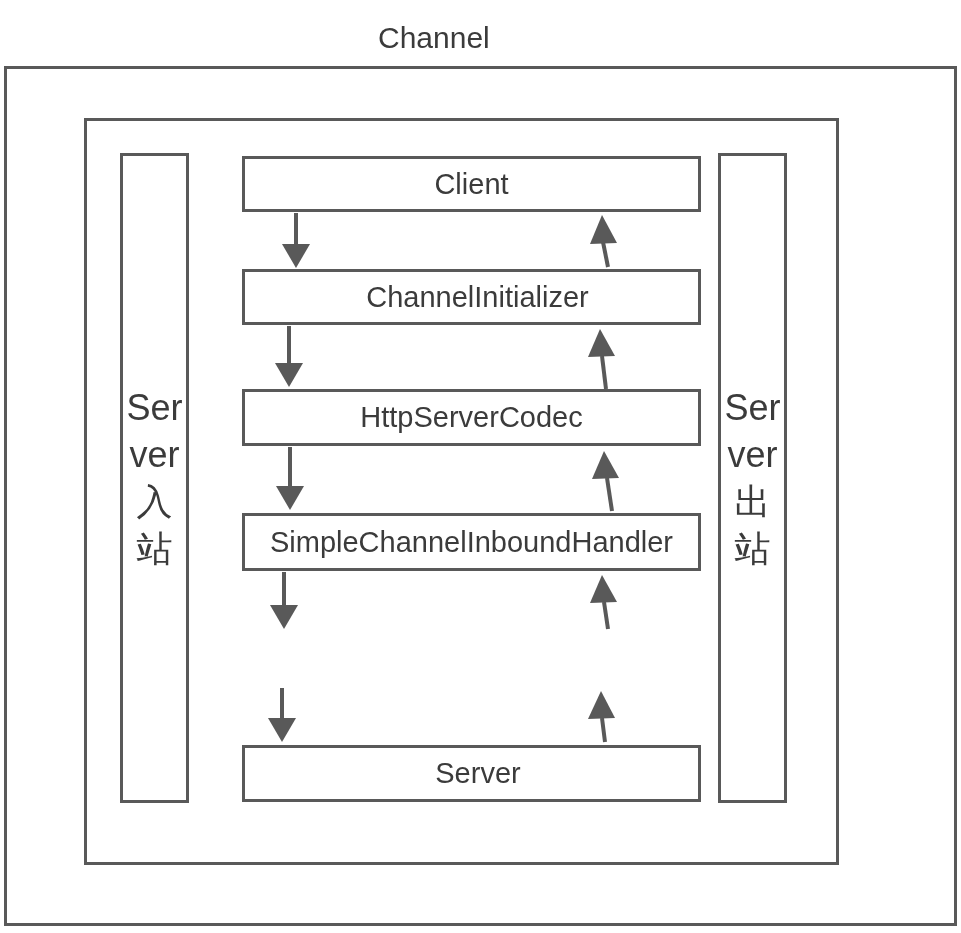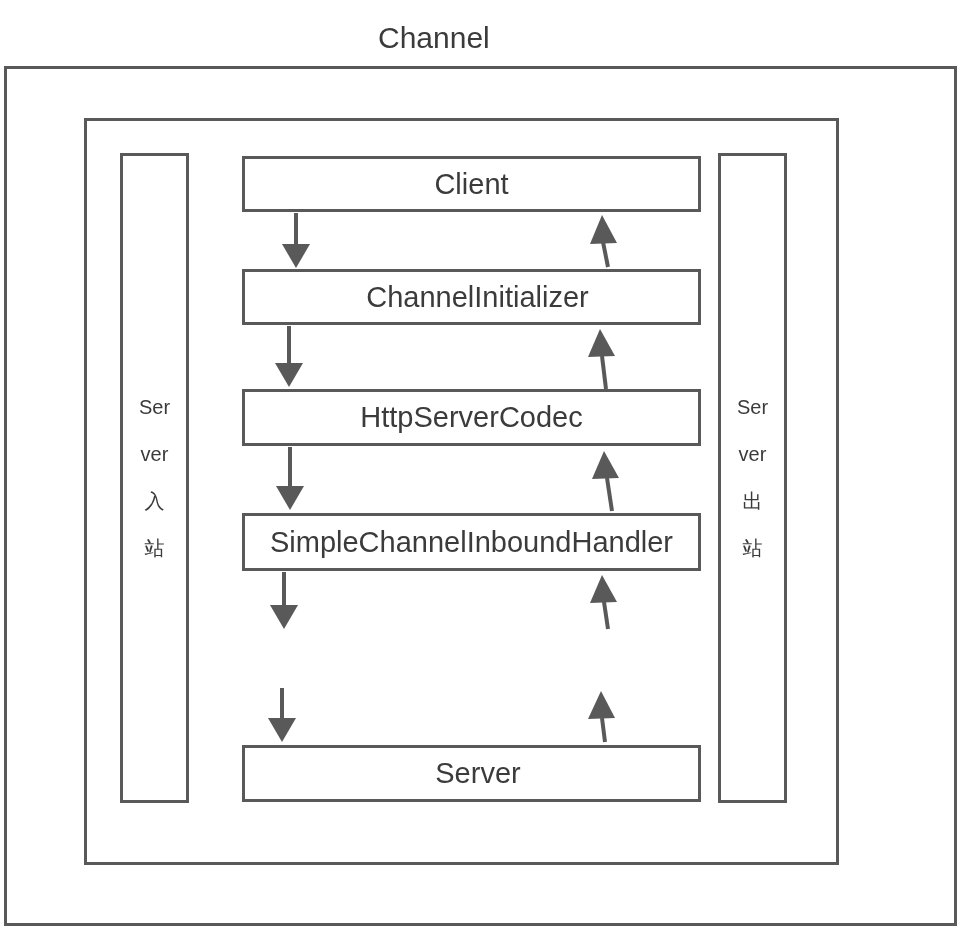--- a/index.html
+++ b/index.html
@@ -32,21 +32,21 @@
   .hbox{
     left:223px;width:459px;
     display:flex;align-items:center;justify-content:center;
     font-size:29px;
     margin-left:19px;
   }
   .vbox{
     top:153px;width:69px;height:650px;
     display:flex;flex-direction:column;
     align-items:center;justify-content:center;
-    font-size:20px;line-height:47px;
+    font-size:36px;line-height:47px;
     text-align:center;
   }
   .arrows{
     position:absolute;left:0;top:0;
     width:961px;height:933px;
     pointer-events:none;
   }
   .arrows line{stroke:var(--arrow);stroke-width:4;}
   .arrows polygon{fill:var(--arrow);}
 </style>

